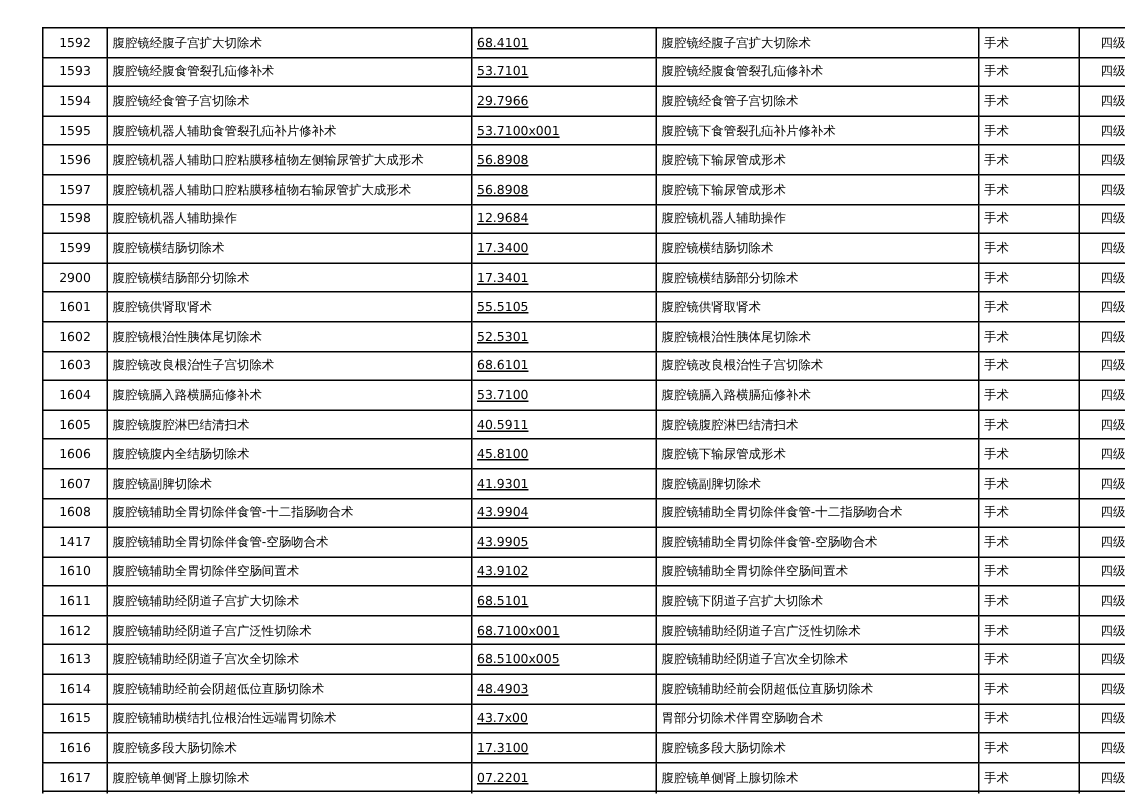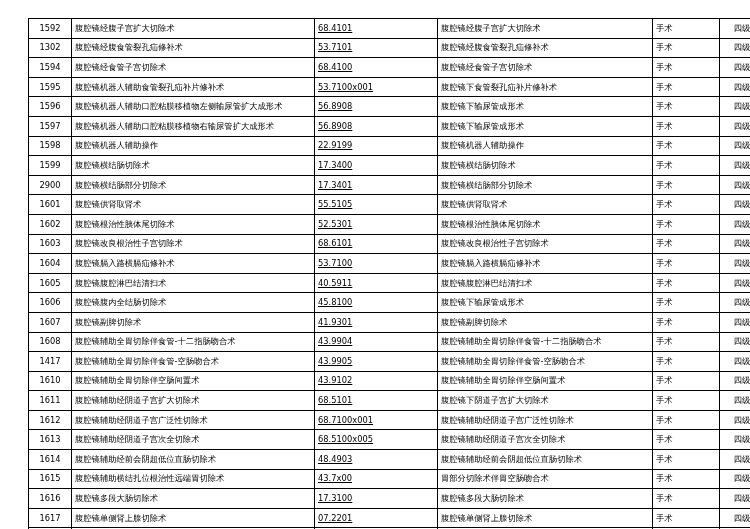--- a/index.html
+++ b/index.html
@@ -70,31 +70,31 @@
     <tbody>
         <tr>
           <td class="c-num">1592</td>
           <td class="c-name1">腹腔镜经腹子宫扩大切除术</td>
           <td class="c-code">68.4101</td>
           <td class="c-name2">腹腔镜经腹子宫扩大切除术</td>
           <td class="c-type">手术</td>
           <td class="c-level">四级</td>
         </tr>
         <tr>
-          <td class="c-num">1302</td>
+          <td class="c-num">1593</td>
           <td class="c-name1">腹腔镜经腹食管裂孔疝修补术</td>
           <td class="c-code">53.7101</td>
           <td class="c-name2">腹腔镜经腹食管裂孔疝修补术</td>
           <td class="c-type">手术</td>
           <td class="c-level">四级</td>
         </tr>
         <tr>
           <td class="c-num">1594</td>
           <td class="c-name1">腹腔镜经食管子宫切除术</td>
-          <td class="c-code">68.4100</td>
+          <td class="c-code">29.7966</td>
           <td class="c-name2">腹腔镜经食管子宫切除术</td>
           <td class="c-type">手术</td>
           <td class="c-level">四级</td>
         </tr>
         <tr>
           <td class="c-num">1595</td>
           <td class="c-name1">腹腔镜机器人辅助食管裂孔疝补片修补术</td>
           <td class="c-code">53.7100x001</td>
           <td class="c-name2">腹腔镜下食管裂孔疝补片修补术</td>
           <td class="c-type">手术</td>
@@ -112,21 +112,21 @@
           <td class="c-num">1597</td>
           <td class="c-name1">腹腔镜机器人辅助口腔粘膜移植物右输尿管扩大成形术</td>
           <td class="c-code">56.8908</td>
           <td class="c-name2">腹腔镜下输尿管成形术</td>
           <td class="c-type">手术</td>
           <td class="c-level">四级</td>
         </tr>
         <tr>
           <td class="c-num">1598</td>
           <td class="c-name1">腹腔镜机器人辅助操作</td>
-          <td class="c-code">22.9199</td>
+          <td class="c-code">12.9684</td>
           <td class="c-name2">腹腔镜机器人辅助操作</td>
           <td class="c-type">手术</td>
           <td class="c-level">四级</td>
         </tr>
         <tr>
           <td class="c-num">1599</td>
           <td class="c-name1">腹腔镜横结肠切除术</td>
           <td class="c-code">17.3400</td>
           <td class="c-name2">腹腔镜横结肠切除术</td>
           <td class="c-type">手术</td>

